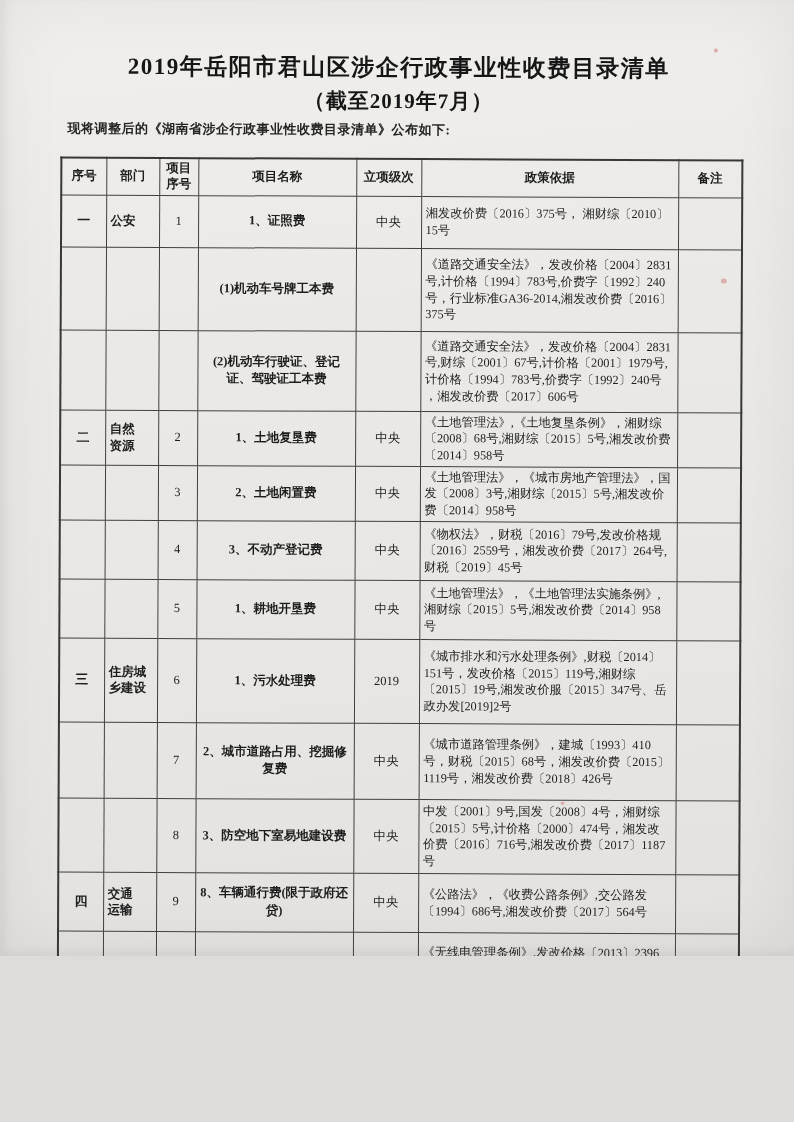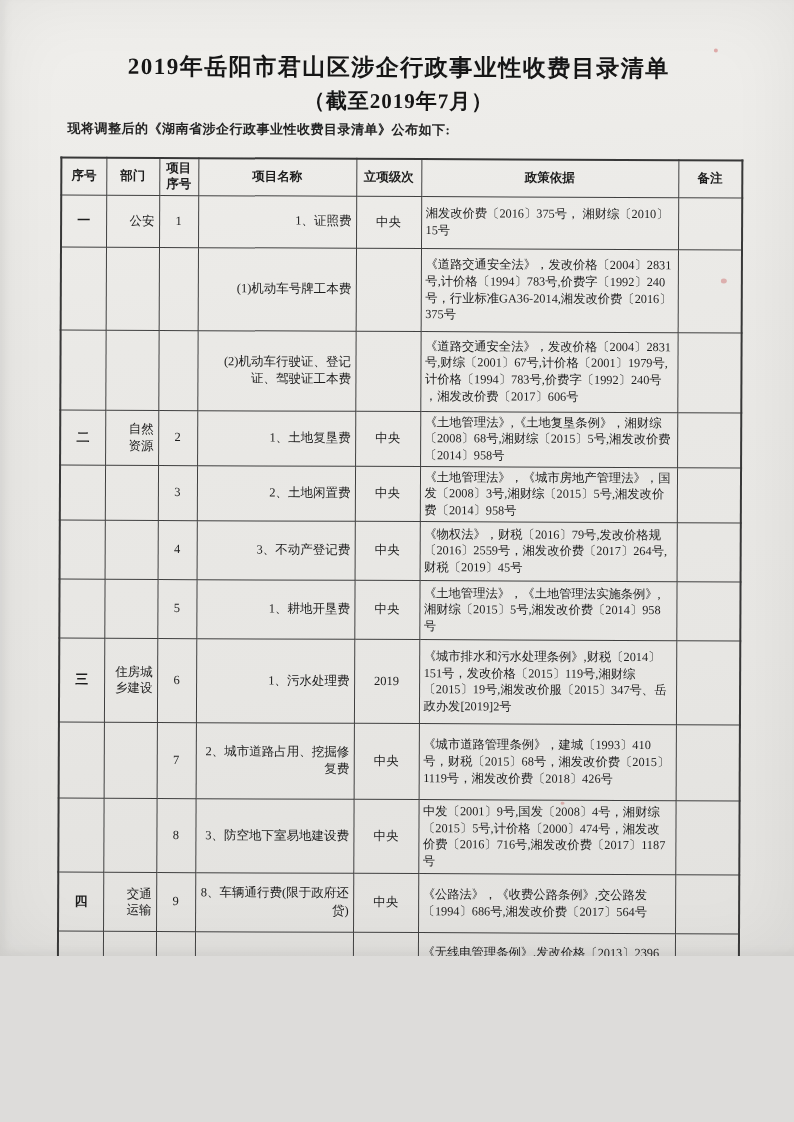--- a/index.html
+++ b/index.html
@@ -36,22 +36,22 @@
   }
   .fee th,.fee td{
     border:1.4px solid #404040;
     padding:2px 4px;vertical-align:middle;
     overflow:hidden;
   }
   .fee th{font-weight:bold;text-align:center;line-height:1.25;}
   .th-wrap2{padding:2px 14px;}
   .cell-c{text-align:center;}
   .cell-seq{text-align:center;font-weight:bold;font-size:13px;}
-  .cell-dept{text-align:right;font-weight:normal;white-space:pre-line;line-height:1.3;}
-  .cell-name{text-align:right;padding:3px 4px 3px 7px;line-height:1.4;}
+  .cell-dept{text-align:left;font-weight:bold;white-space:pre-line;line-height:1.3;}
+  .cell-name{text-align:center;padding:3px 4px 3px 7px;line-height:1.4;font-weight:bold;}
   .cell-policy{text-align:left;padding:3px 7px;line-height:1.36;font-size:12.3px;}
   
   .rh-h {height:37px;}
   .rh-1 {height:52px;}
   .rh-2 {height:83px;}
   .rh-3 {height:80px;}
   .rh-4 {height:52px;}
   .rh-5 {height:54px;}
   .rh-6 {height:59px;}
   .rh-7 {height:59px;}

